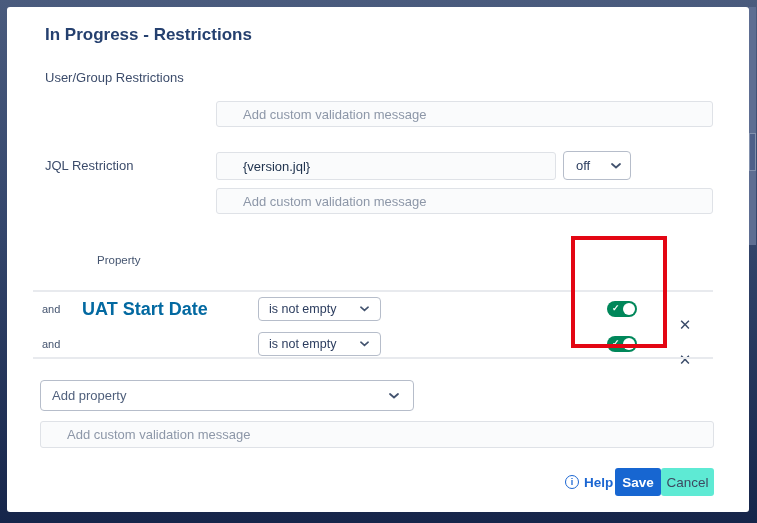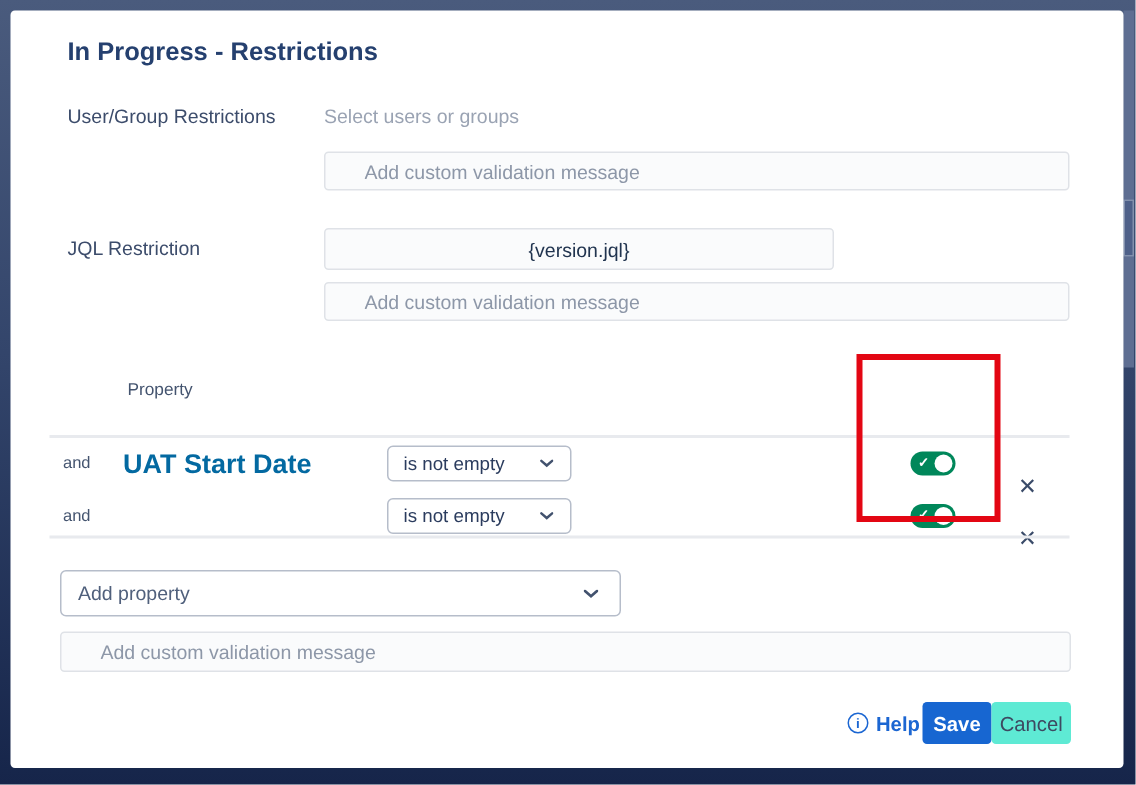--- a/index.html
+++ b/index.html
@@ -37,21 +37,21 @@
 
   
   .select-box {
     background:#ffffff; border:1px solid #b6bdca; border-radius:4px;
     display:flex; align-items:center; justify-content:space-between;
     font-size:13px; color:#2b3c5e; cursor:default;
   }
   .select-box .chev { display:flex; align-items:center; }
 
   
-  .col-header { font-size:11.5px; color:#44546f; }
+  .col-header { font-size:11.5px; color:#44546f;margin-left:12px; }
   .divider { height:1.5px; background:#e8eaee; }
   .conj { font-size:11px; color:#44546f; line-height:26px; }
   .prop-name { font-size:18px; font-weight:700; color:#0369a1; line-height:26px; }
   .x-btn { width:20px; font-size:15px; color:#3a4b69; text-align:center; line-height:26px; cursor:pointer; }
 
   
   .toggle {
     width:30px; height:16px; border-radius:9px; background:#00875a; position:relative; cursor:pointer;
   }
   .toggle .check {
@@ -83,25 +83,32 @@
 
 <div class="abs scroll-track">
   <div class="scroll-thumb"></div>
 </div>
 
 <div class="abs dialog">
 
   <div class="abs title">In Progress - Restrictions</div>
 
   <div class="abs field-label" style="left:38px; top:63px;">User/Group Restrictions</div>
-  <div class="abs placeholder-text" style="left:209px; top:63px;">Select users or groups</div>
   <input class="abs text-input" style="left: 209px; top: 94px; width: 497px; height: 26px;" placeholder="Add custom validation message">
 
   <div class="abs field-label" style="left:38px; top:151px;">JQL Restriction</div>
-  <input class="abs text-input" style="left: 209px; top: 145px; width: 340px; height: 28px; color: rgb(33, 52, 79); text-align: center;" value="{version.jql}">
+  <input class="abs text-input" style="left: 209px; top: 145px; width: 340px; height: 28px; color: rgb(33, 52, 79);" value="{version.jql}">
+  <div class="abs select-box" style="left:556px; top:144px; width:68px; height:29px; padding:0 9px 0 12px;">
+    <span>off</span>
+    <span class="chev">
+      <svg width="10" height="6" viewBox="0 0 10 6">
+          <path d="M1 1l4 3.5L9 1" stroke="#42526e" stroke-width="1.8" fill="none" stroke-linecap="round"></path>
+        </svg>
+    </span>
+  </div>
   <input class="abs text-input" style="left: 209px; top: 181px; width: 497px; height: 26px;" placeholder="Add custom validation message">
 
   <div class="abs col-header" style="left:78px; top:247px;">Property</div>
 
   <div class="abs divider" style="left:26px; top:283px; width:680px;"></div>
 
   <div class="abs" style="left:0; top:289px; width:742px; height:26px;">
     <div class="abs conj" style="left:35px;">and</div>
     <div class="abs prop-name" style="left:75px;">UAT Start Date</div>
     <div class="abs select-box" style="left:251px; top:1px; width:123px; height:24px; padding:0 11px 0 10px; font-size:12.5px;">

